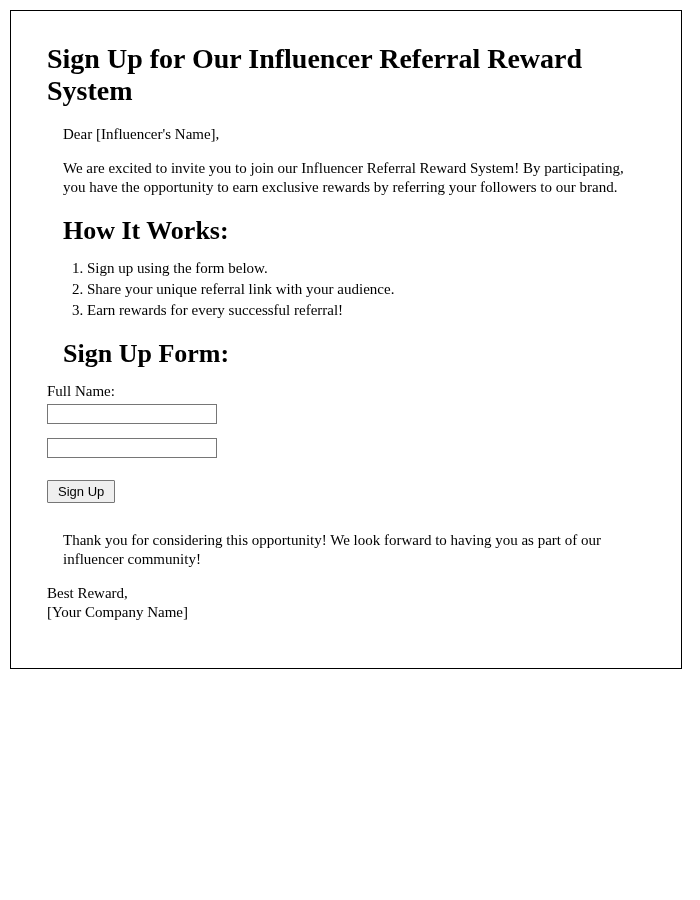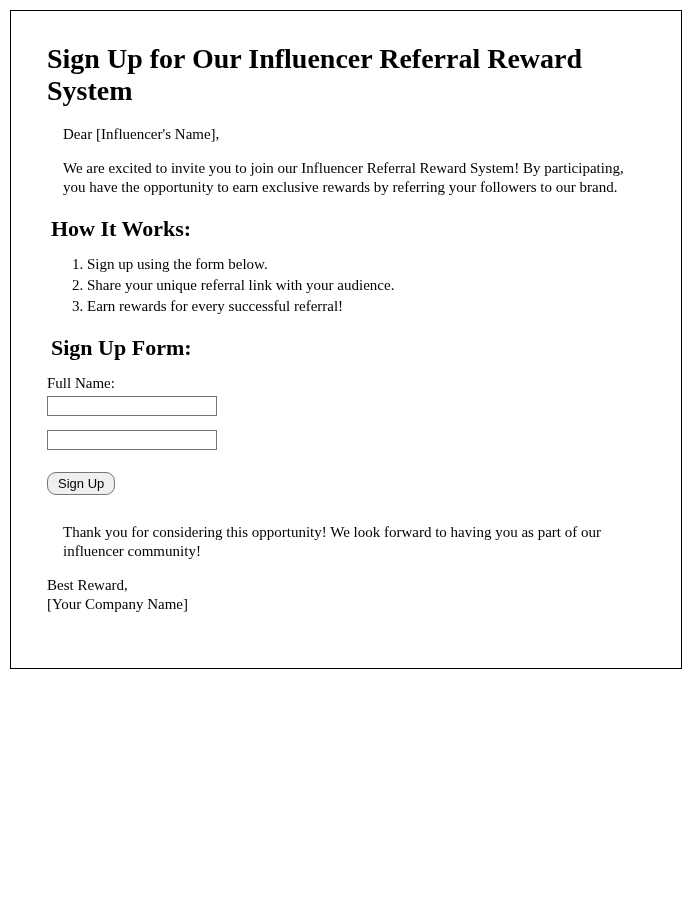--- a/index.html
+++ b/index.html
@@ -25,23 +25,23 @@
       border: 1px solid #000;
       padding: 18px 36px 36px 36px;
     }
     h1 {
       font-size: 28px;
       font-weight: bold;
       margin: 14px 0 18px 0;
       line-height: 1.15;
     }
     h2 {
-      font-size: 22px;
+      font-size: 26px;
       font-weight: bold;
-      margin: 18px 0 12px 4px;
+      margin: 18px 0 12px 16px;
     }
     p {
       font-size: 15px;
       margin: 14px 16px;
       line-height: 1.3;
     }
     ol {
       margin: 10px 0 16px 0;
       padding-left: 40px;
       font-size: 15px;
@@ -67,21 +67,21 @@
       font-size: 13px;
       padding: 1px 2px;
     }
     .submit-button {
       margin: 8px 0 14px 0;
       padding: 3px 10px;
       font-size: 13px;
       font-family: Arial, sans-serif;
       background: #efefef;
       border: 1px solid #767676;
-      border-radius: 9px;
+      border-radius: 1px;
       cursor: pointer;
     }
     .closing {
       font-size: 15px;
       margin: 14px 0;
       line-height: 1.3;
     }
   </style>
 </head>
 <body>

